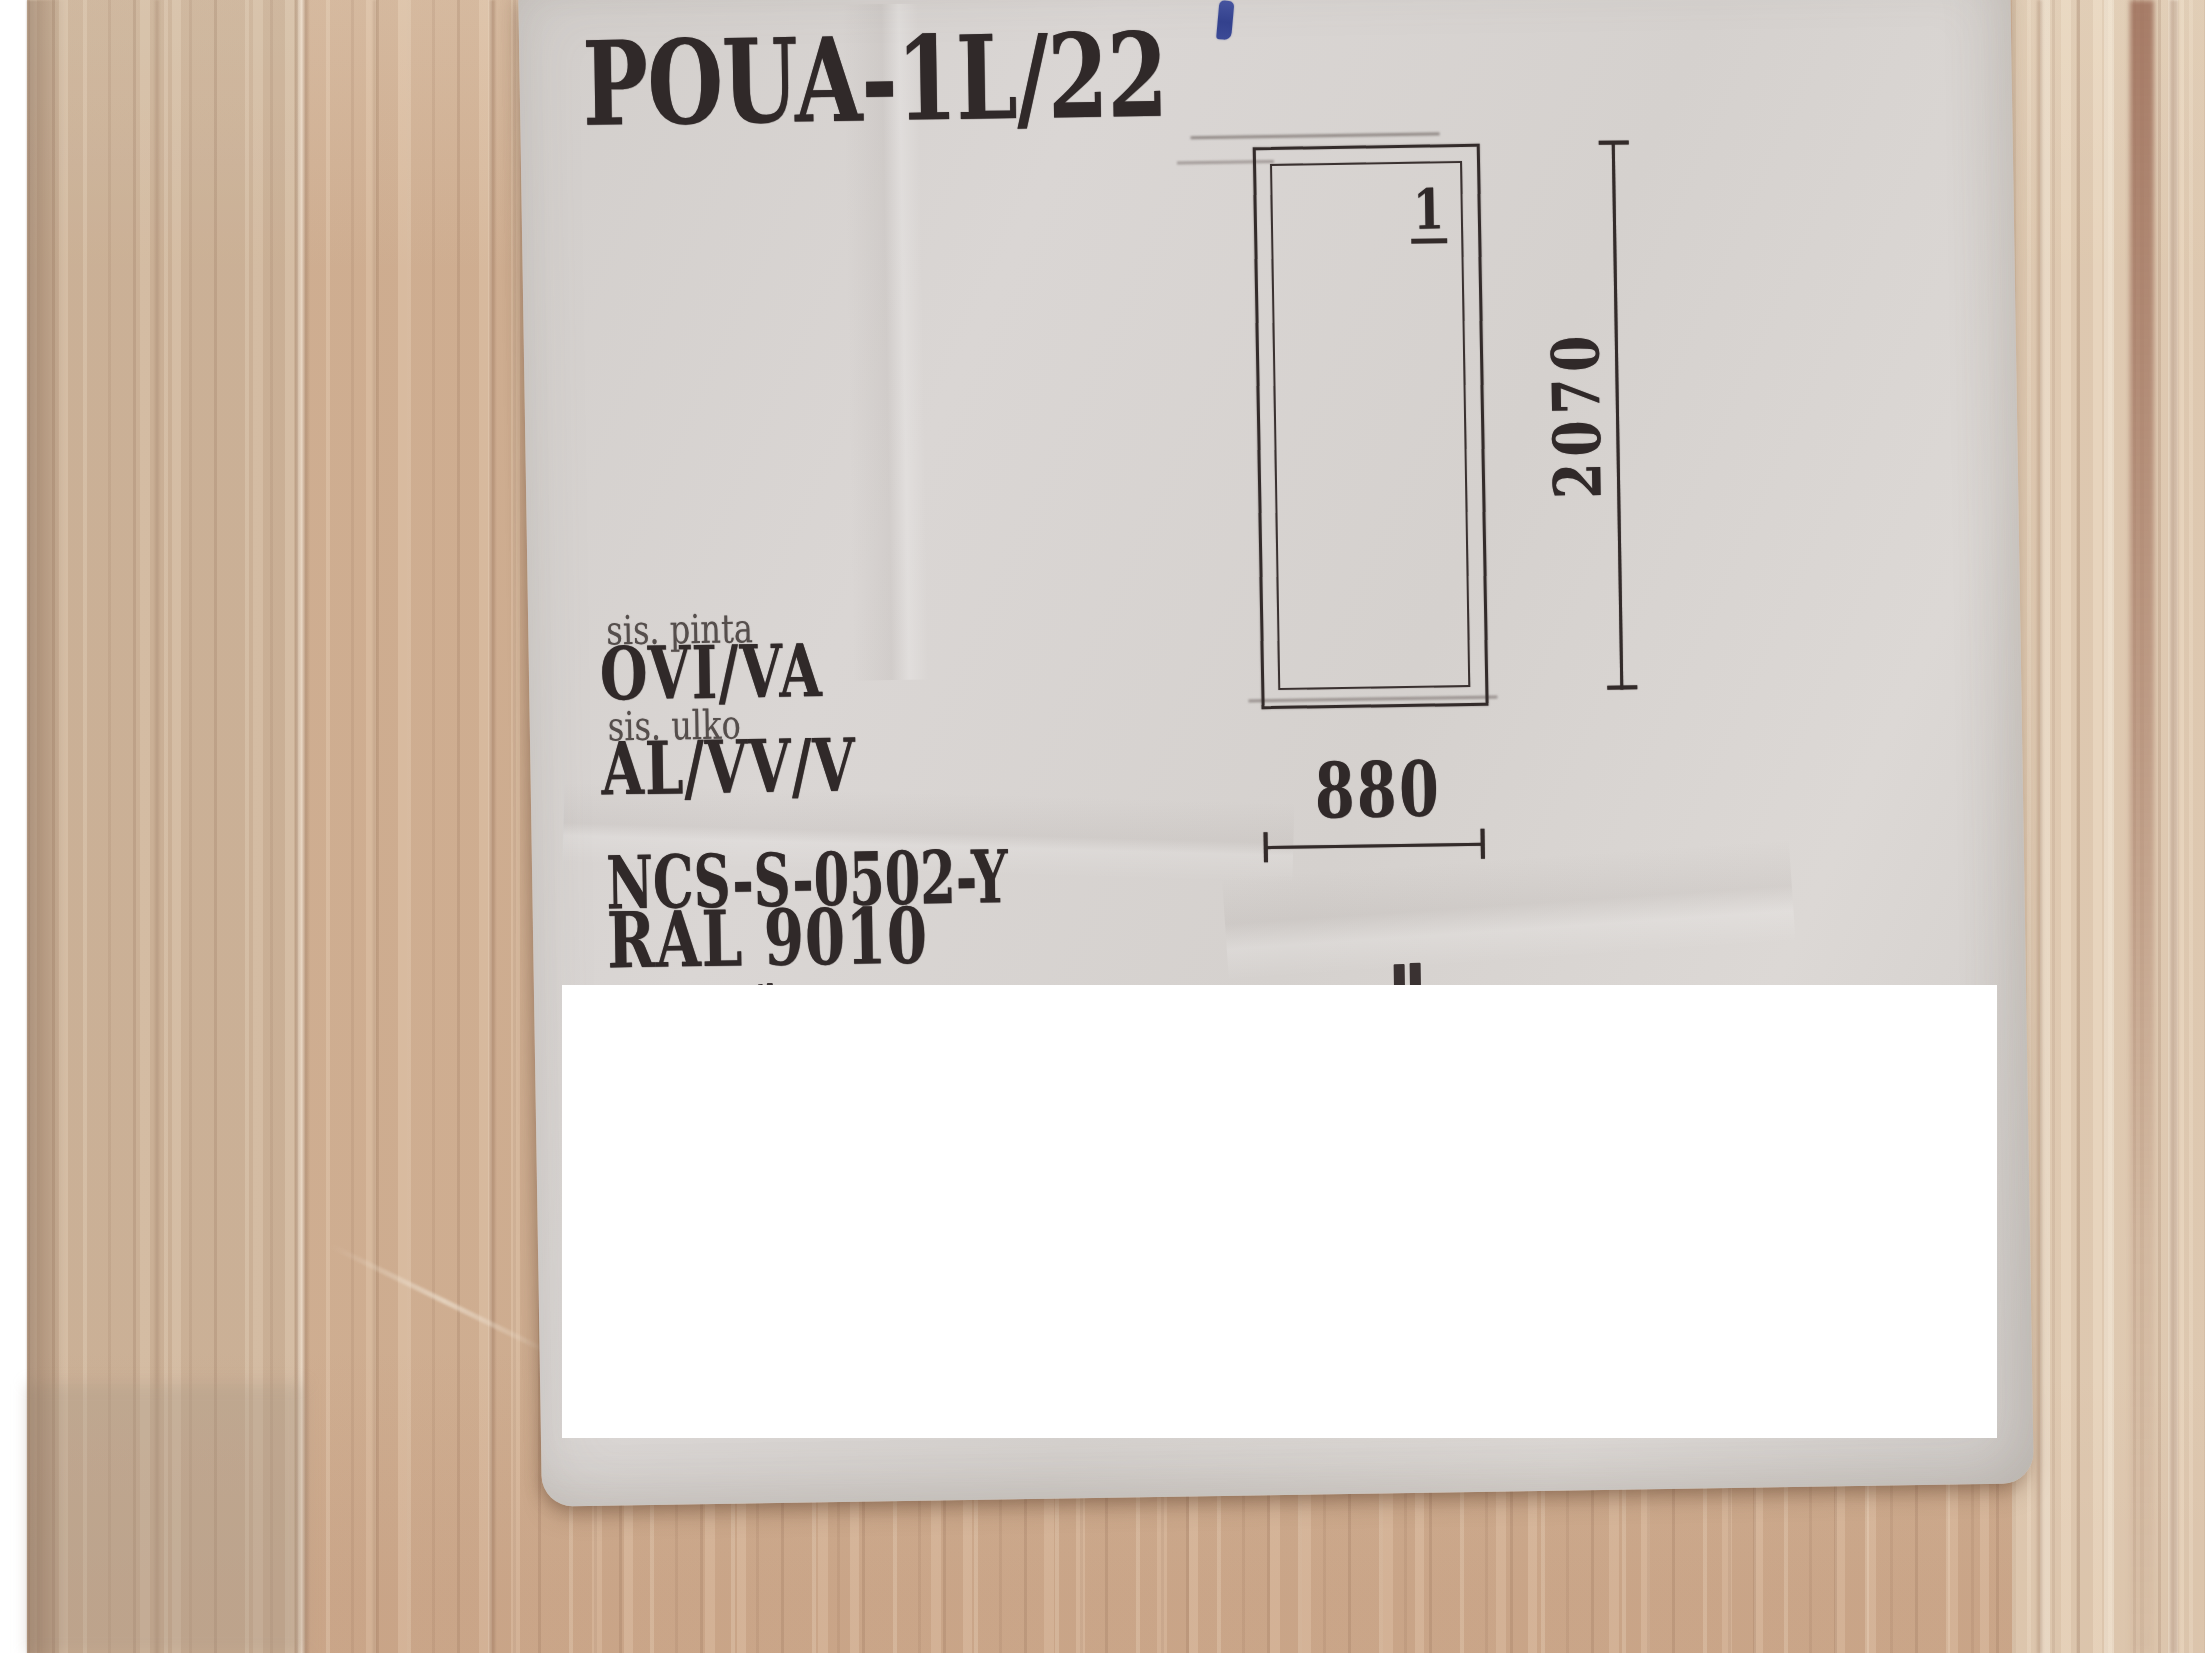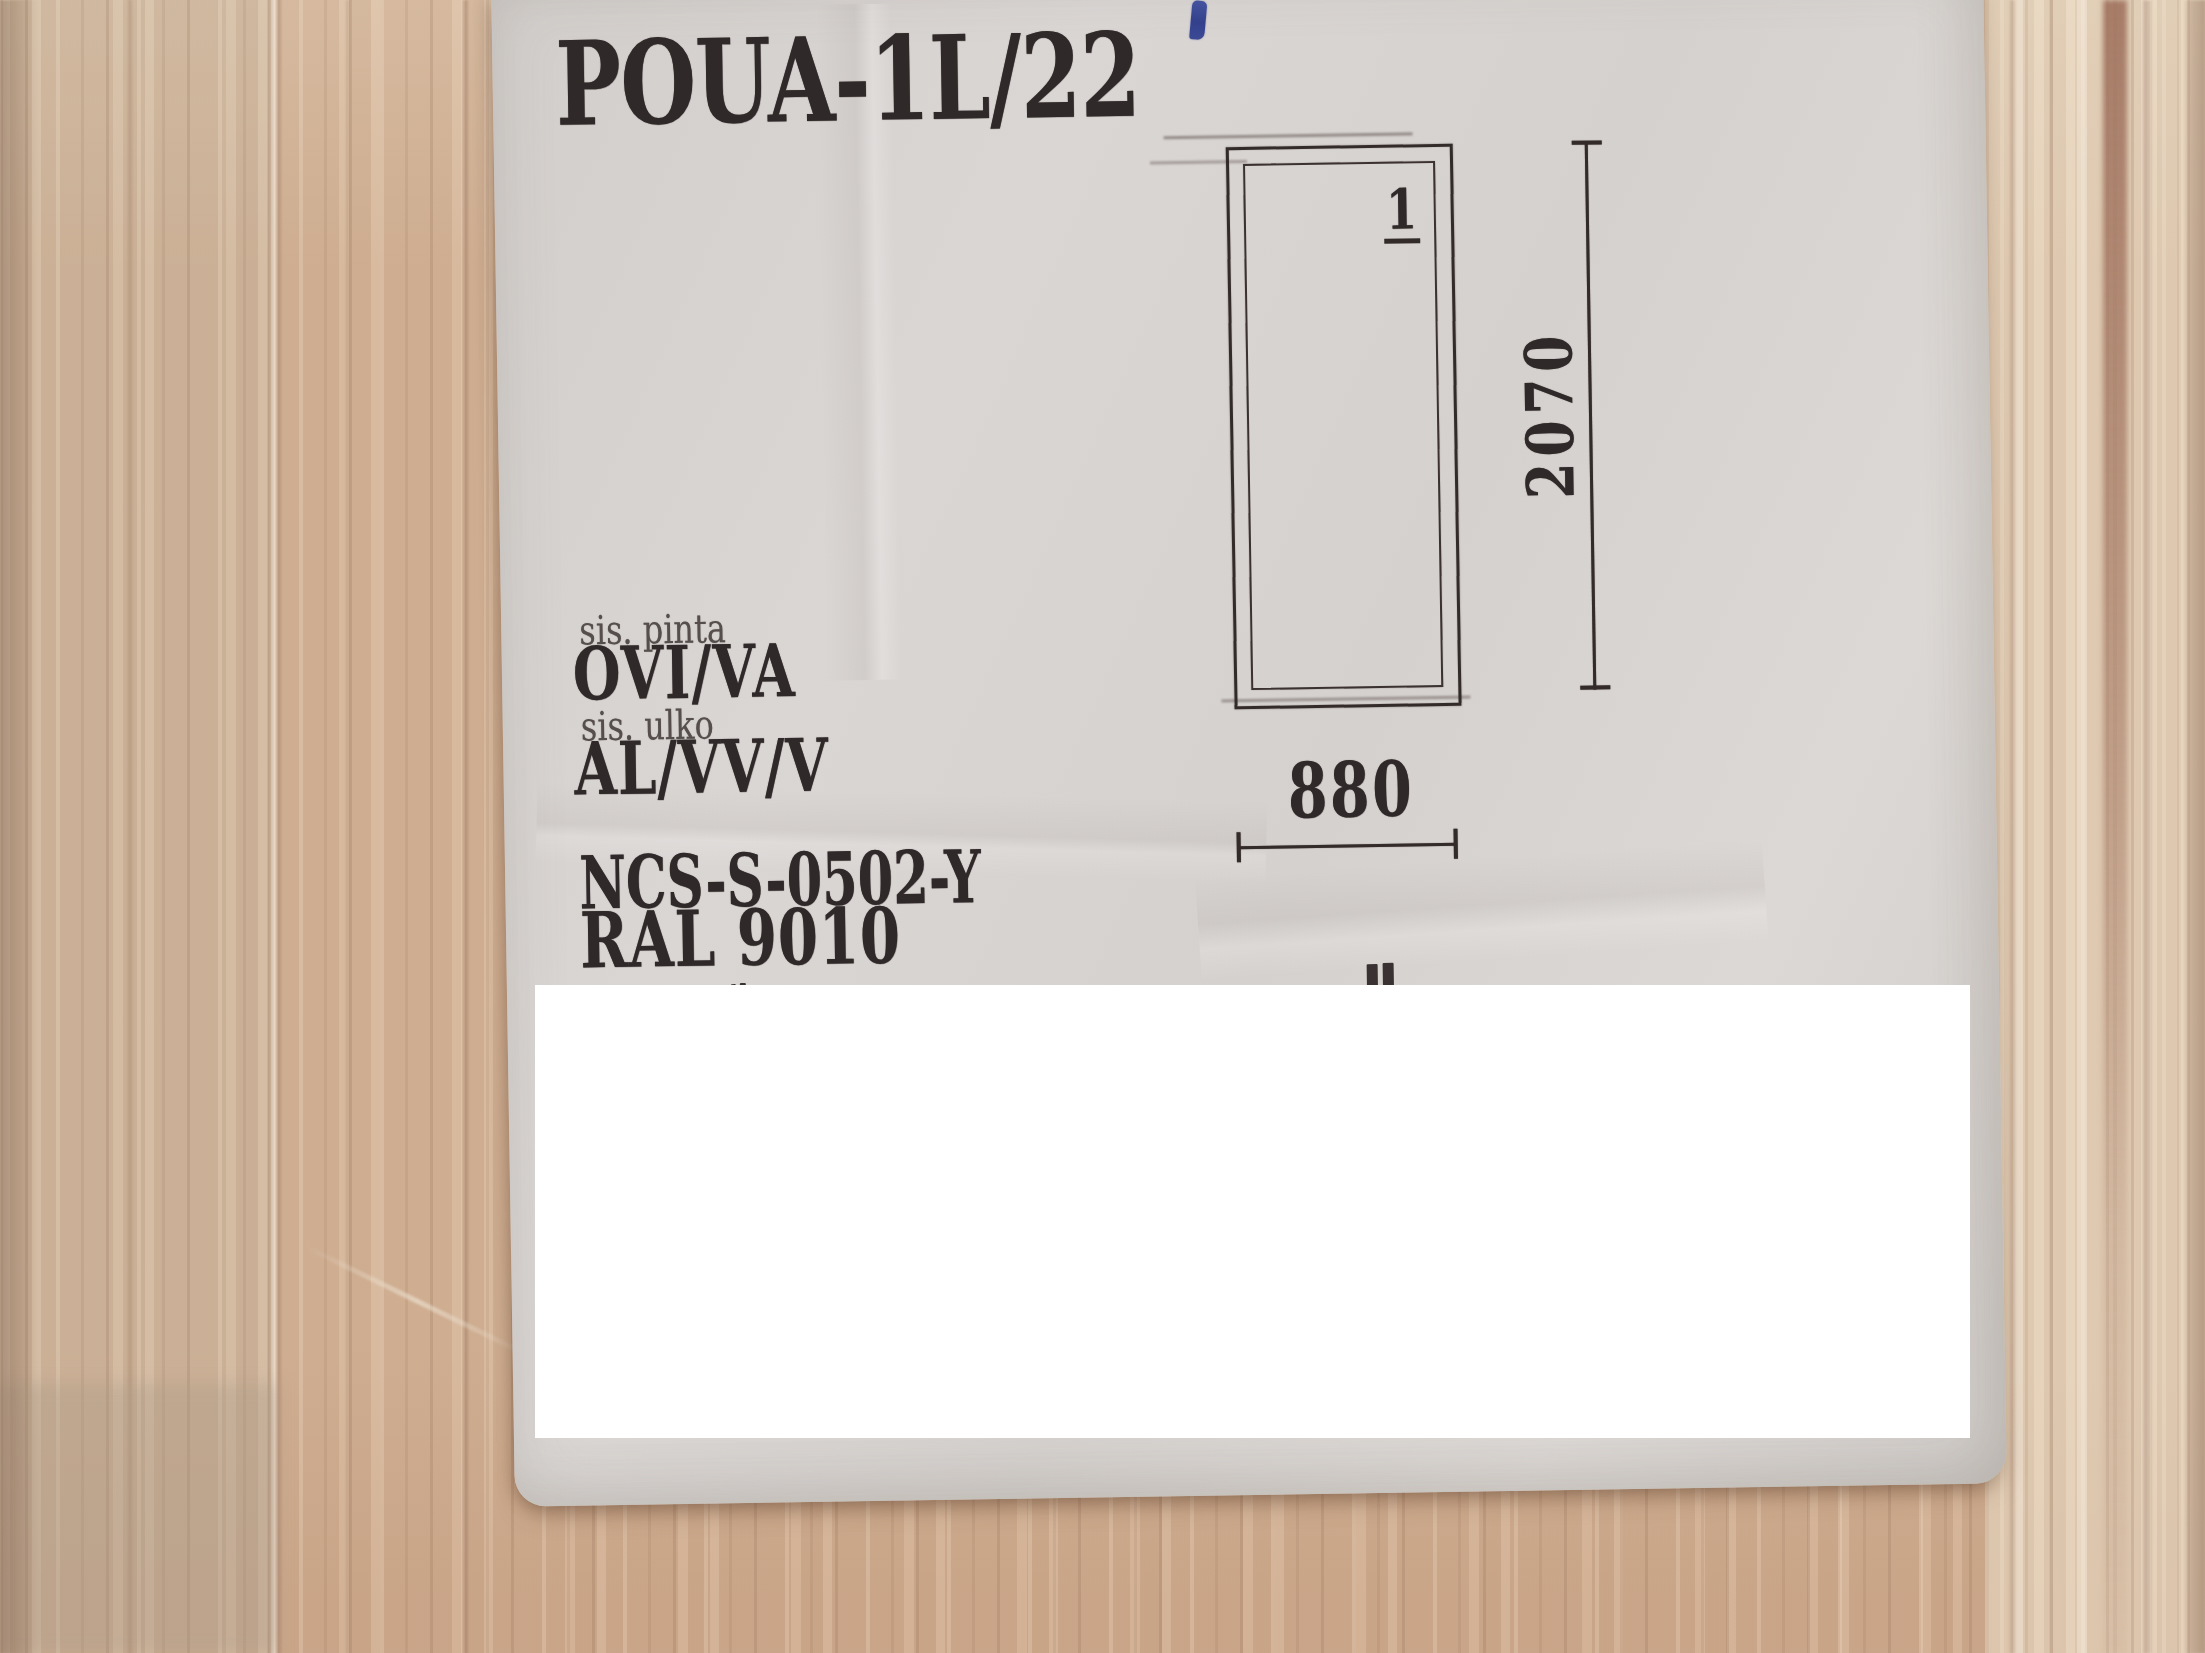--- a/index.html
+++ b/index.html
@@ -1,20 +1,21 @@
 <!DOCTYPE html>
 <html style="font-size:8.6px"><head>
 <meta charset="utf-8">
 <style>
   html,body{margin:0;padding:0;}
   body{width:2205px;height:1654px;overflow:hidden;position:relative;
        font-family:"DejaVu Serif", serif;}
   .scene{position:absolute;inset:0;
     background-color:#d3b295;
     background-image:linear-gradient(180deg, rgba(238,224,204,.28) 0px, rgba(238,224,204,0) 270px, rgba(0,0,0,0) 1351px, rgba(186,136,106,.20) 1594px);
+    margin-left:27px;
   }
   .band{position:absolute;top:0;height:100%;}
   .band-left{left:0;width:273px;background:rgba(198,188,170,.30);}
   .band-right{left:1985px;width:221px;background-color:rgba(243,232,211,.55);
     background-image:repeating-linear-gradient(90deg, rgba(198,172,146,.28) 0 4.3px, rgba(0,0,0,0) 4.3px 28px, rgba(255,249,236,.40) 28px 38px, rgba(0,0,0,0) 38px 64px);}
   .grain{position:absolute;inset:0;
     background-image:
       repeating-linear-gradient(90deg, rgba(125,88,66,.11) 0 2.7px, rgba(125,88,66,0) 2.7px 25.4px, rgba(125,88,66,.17) 25.4px 27.6px, rgba(125,88,66,0) 27.6px 56px, rgba(255,244,226,.20) 56px 60px, rgba(125,88,66,0) 60px 81px),
       repeating-linear-gradient(90deg, rgba(255,248,232,.10) 0 9.7px, rgba(120,85,60,.06) 9.7px 32px, rgba(255,248,232,.12) 32px 41px, rgba(120,85,60,.05) 41px 113px);}
   .streak{position:absolute;top:0;height:100%;}

